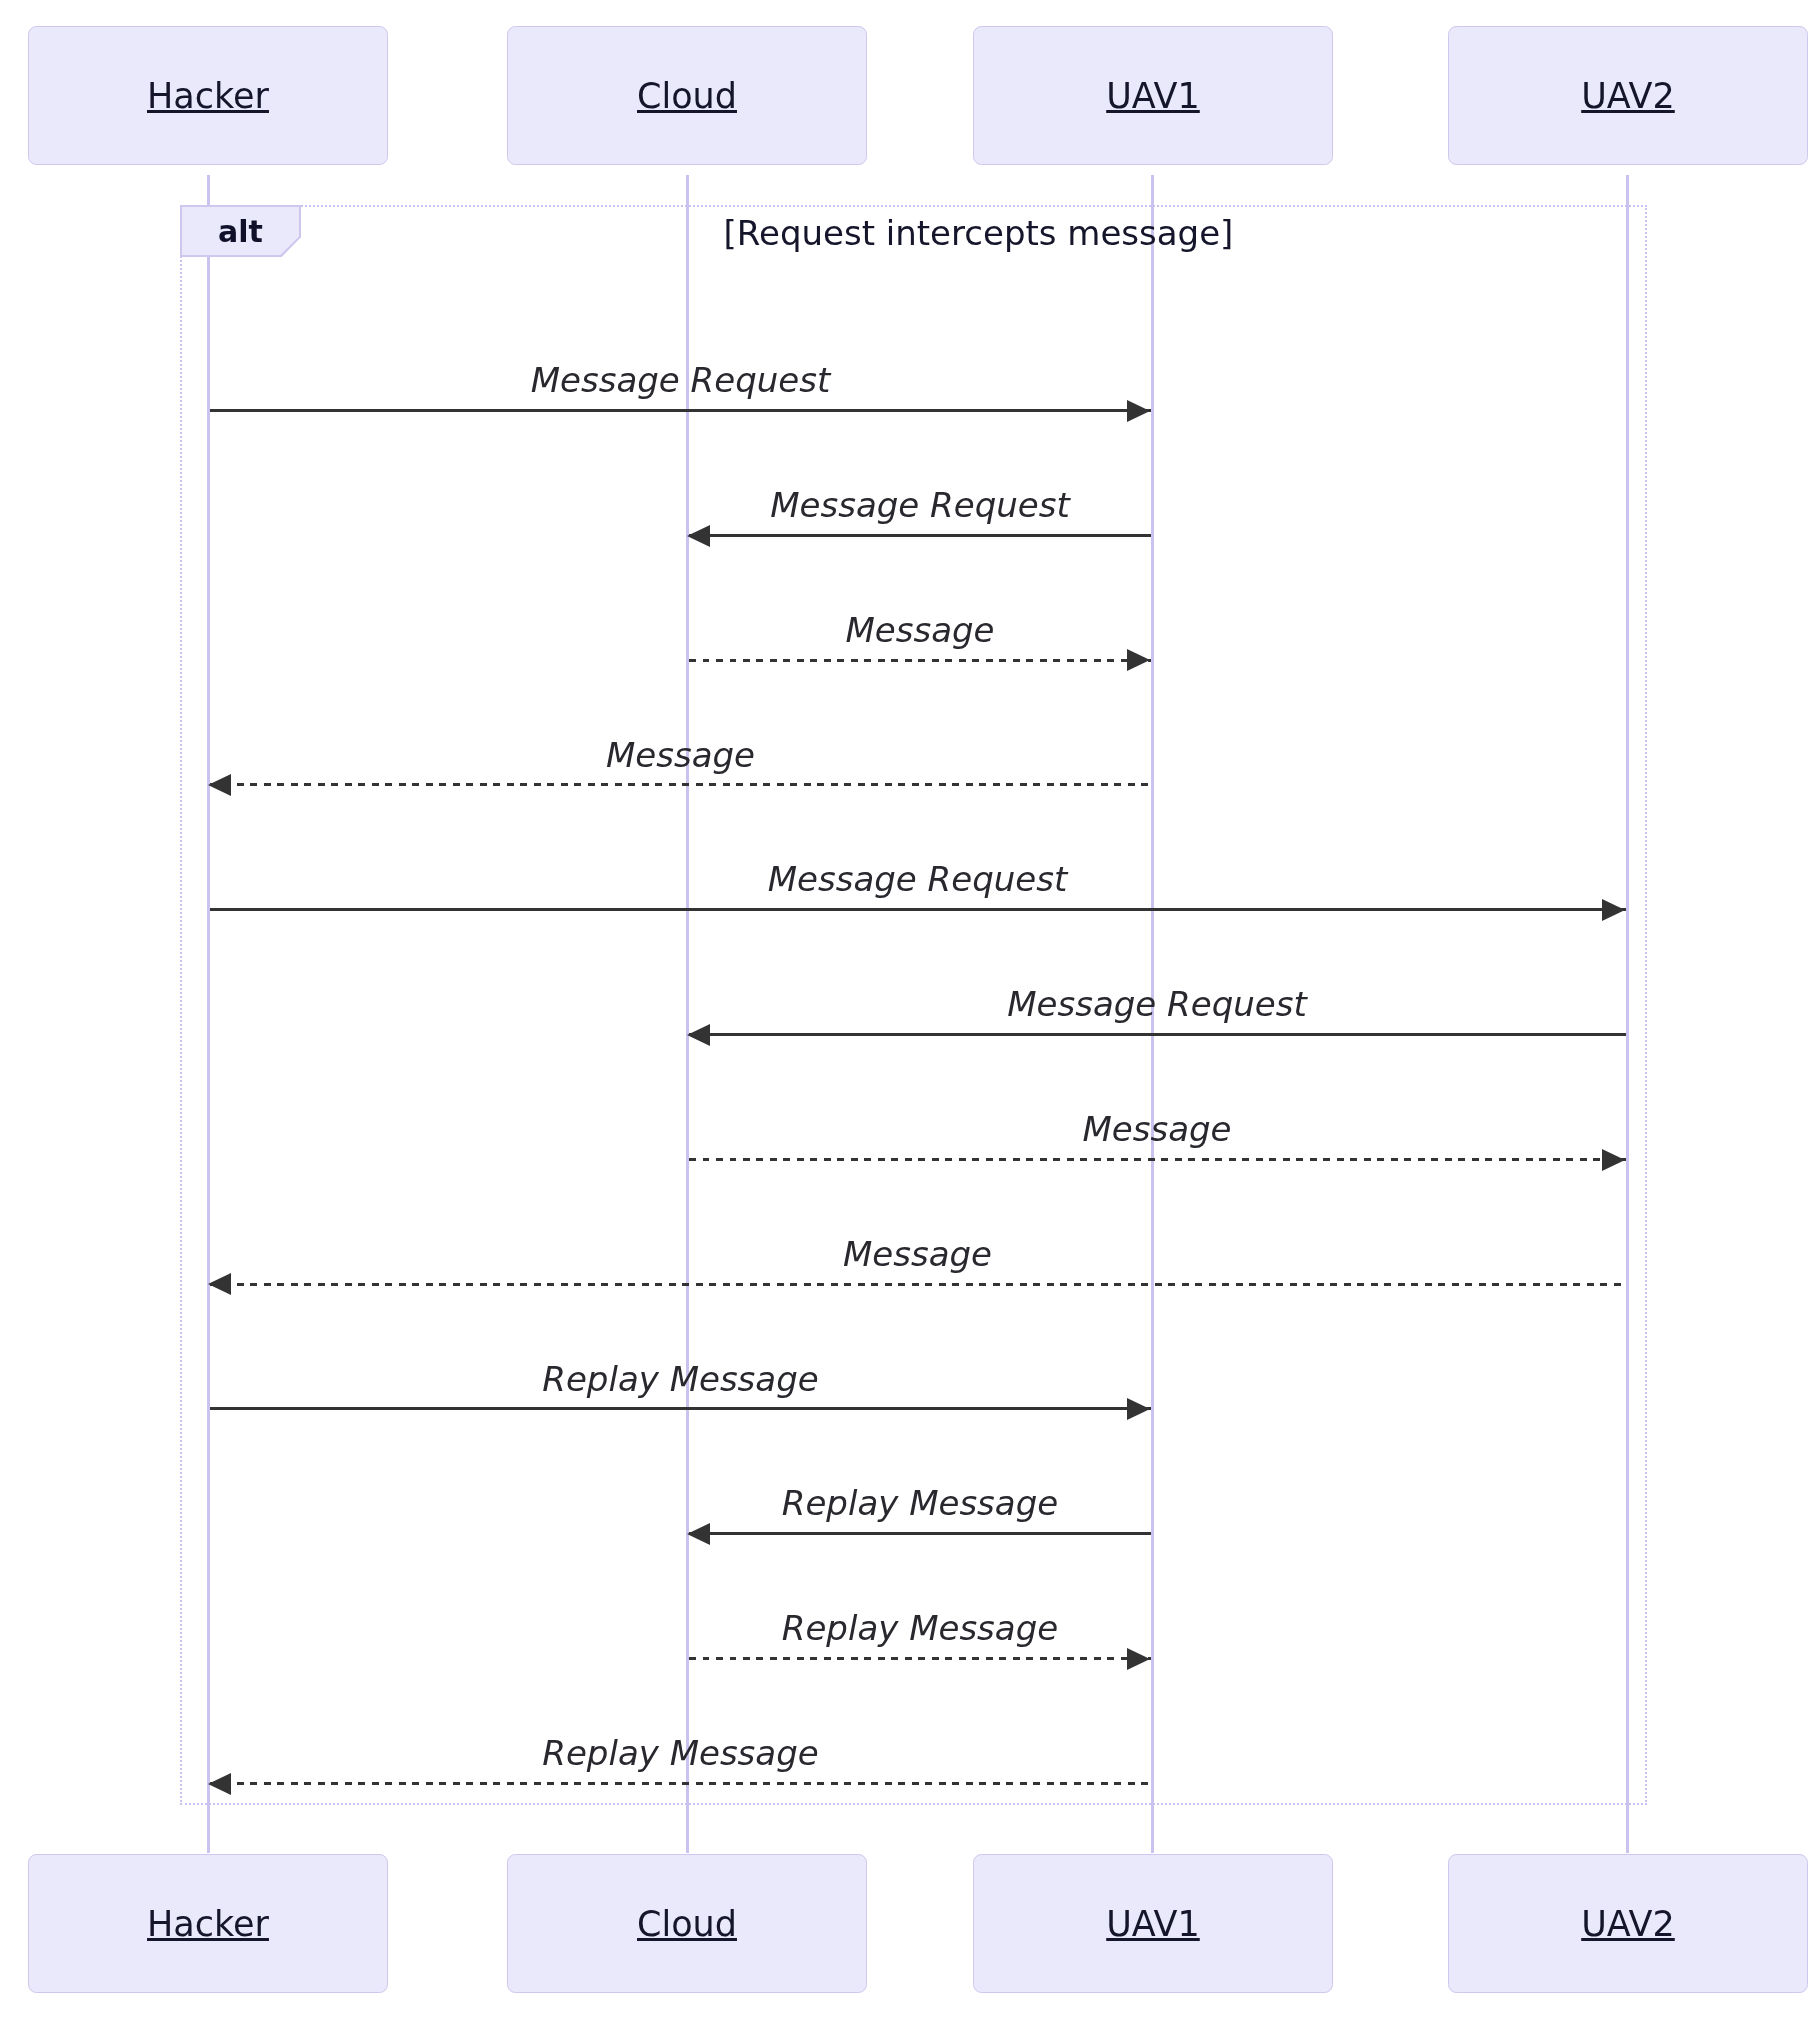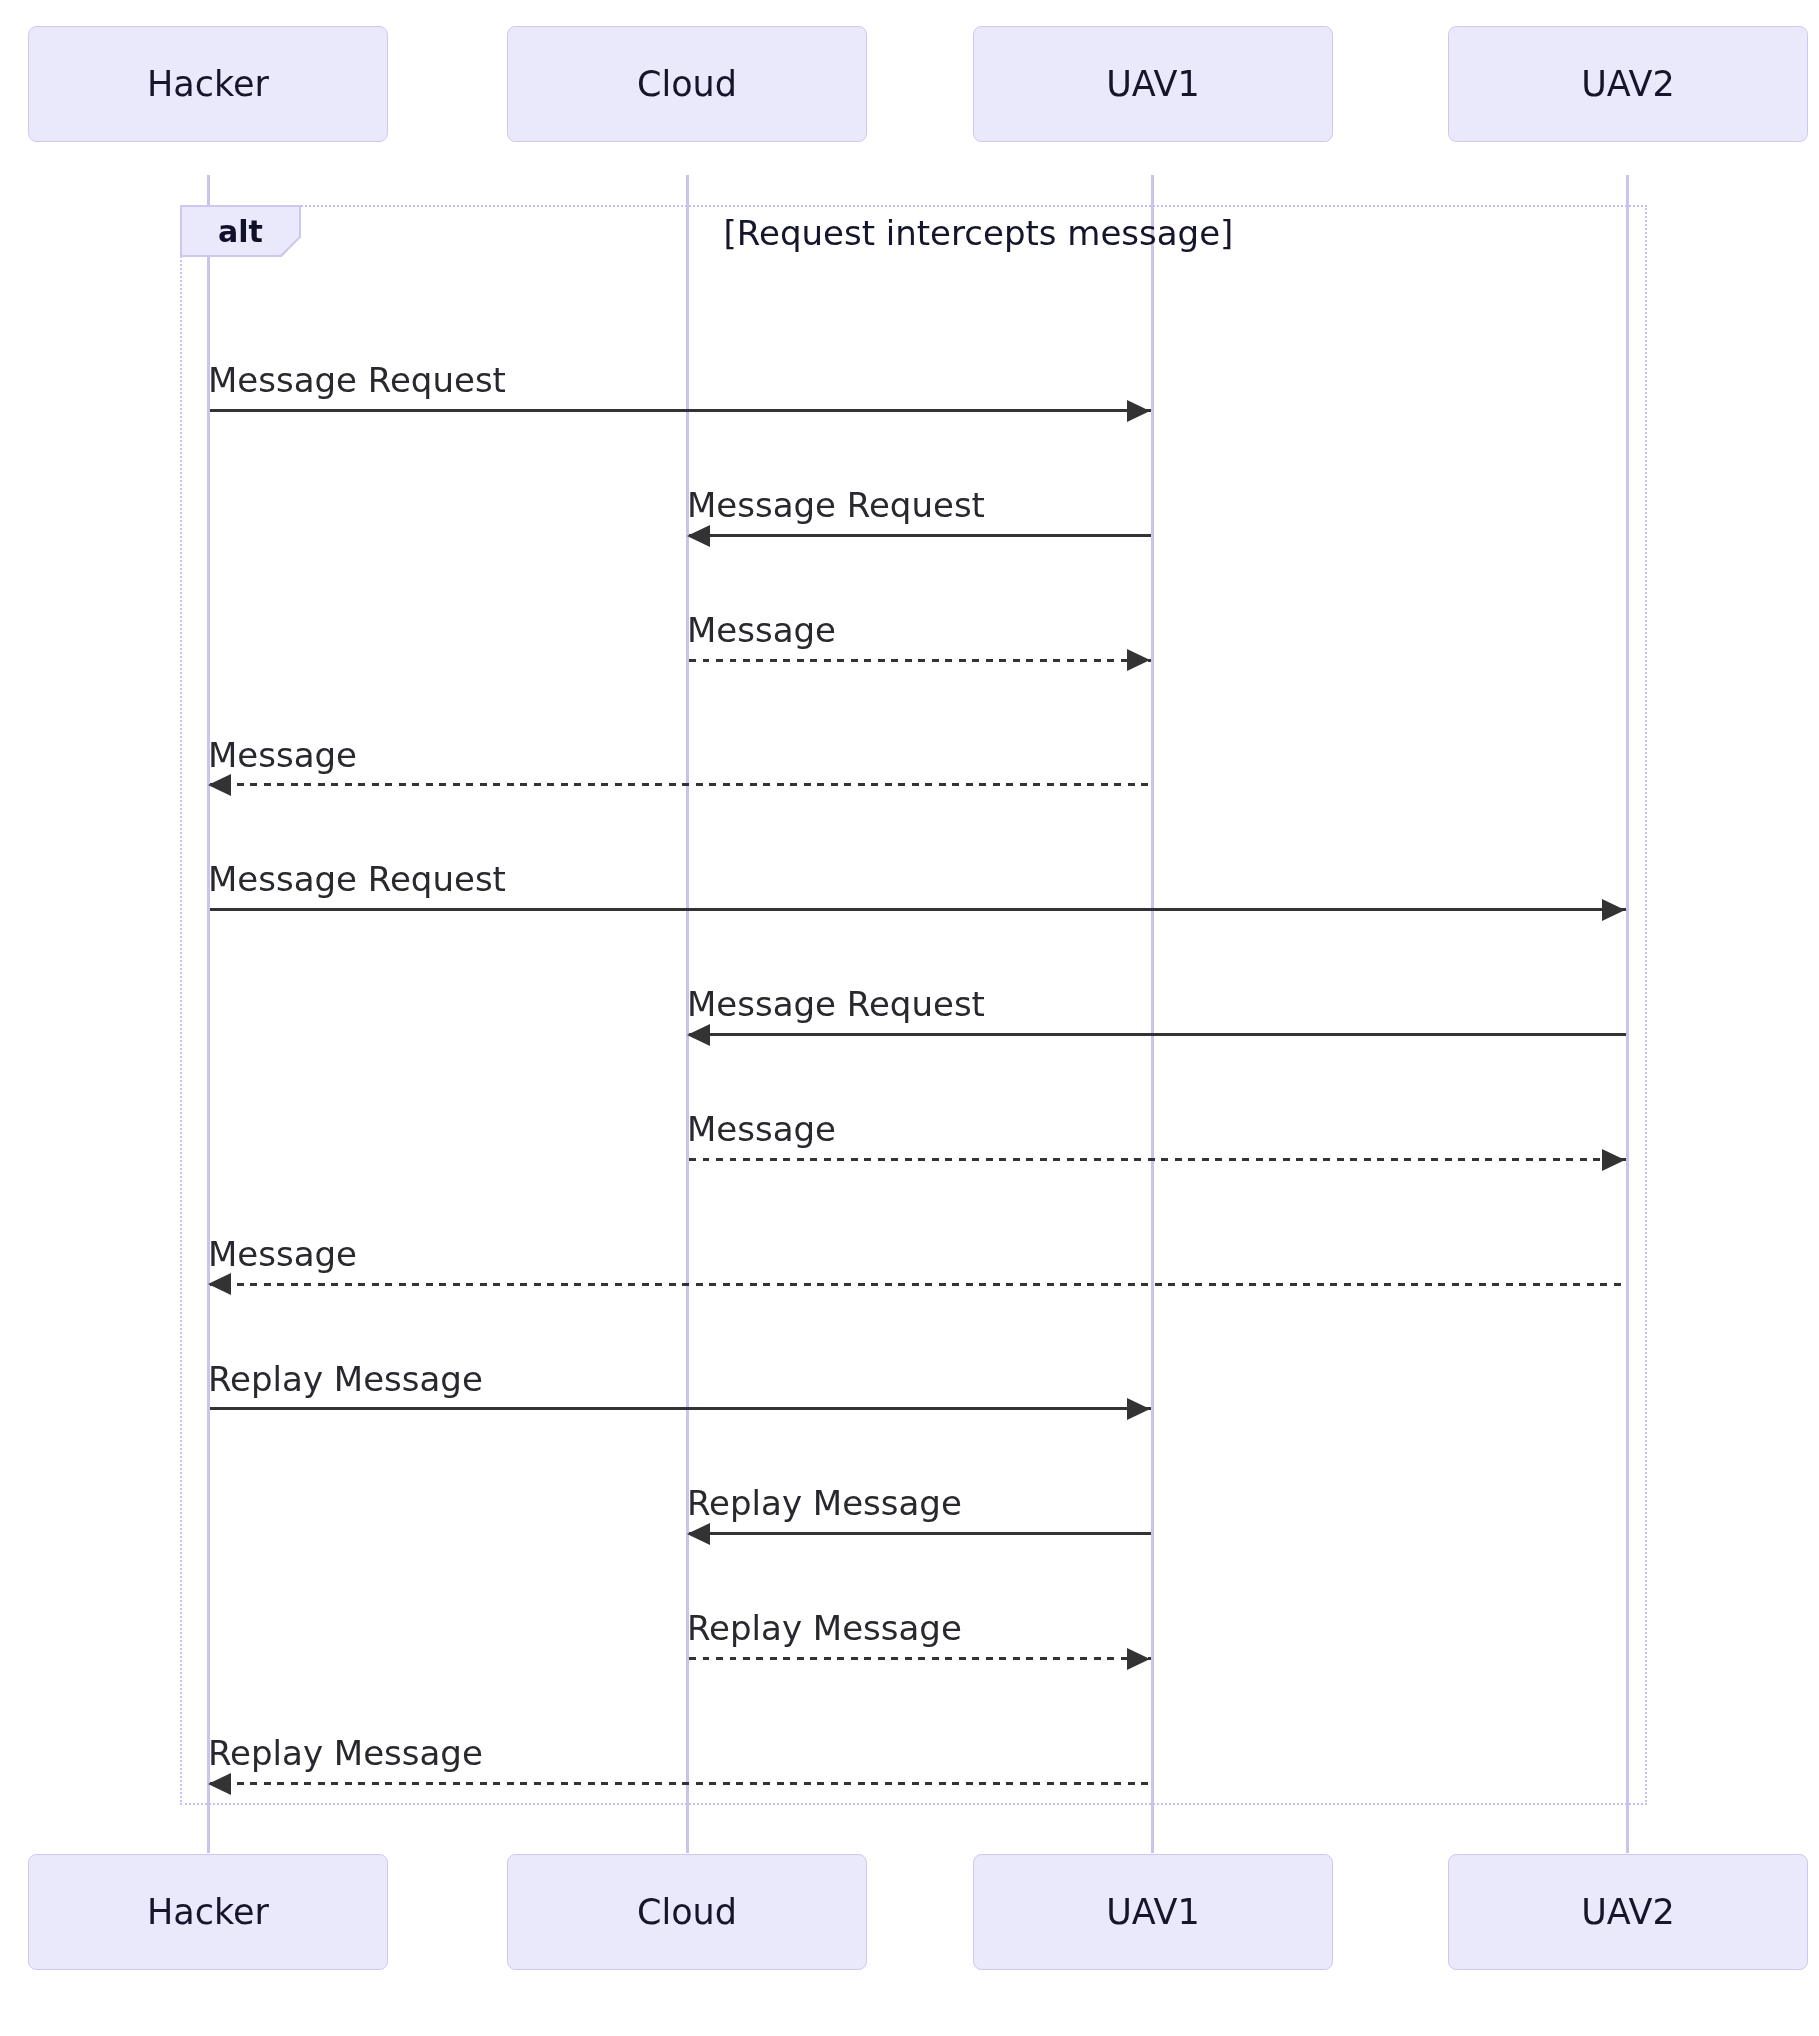--- a/index.html
+++ b/index.html
@@ -11,31 +11,32 @@
   #canvas {
     position: relative;
     width: 1819px;
     height: 2037px;
     background: #ffffff;
     overflow: hidden;
   }
   .actor-box {
     position: absolute;
     width: 360px;
-    height: 116px;
+    height: 139px;
     background: #e9e9fb;
     border: 1.7px solid #cfc7ee;
     border-radius: 8.4px;
     box-sizing: border-box;
     display: flex;
     align-items: center;
     justify-content: center;
     font-size: 35px;
     color: #15152b;
     z-index: 5;
+    text-decoration: underline;
   }
   .lifeline {
     position: absolute;
     width: 3.4px;
     background: #cbc3ef;
     z-index: 1;
   }
   .alt-frame {
     position: absolute;
     border: 2.5px dotted #c9c1f4;
@@ -64,25 +65,26 @@
   .alt-condition {
     position: absolute;
     text-align: center;
     font-size: 34px;
     color: #15152b;
     z-index: 6;
     white-space: nowrap;
   }
   .message-label {
     position: absolute;
-    text-align: left;
+    text-align: center;
     font-size: 34px;
     color: #28282e;
     z-index: 4;
     white-space: nowrap;
+    font-style: italic;
   }
   .message-line {
     position: absolute;
     height: 3.4px;
     z-index: 3;
   }
   .message-line.solid { background: #333333; }
   .message-line.dashed {
     background: repeating-linear-gradient(90deg, #333333 0 6.7px, transparent 6.7px 13.5px);
   }

